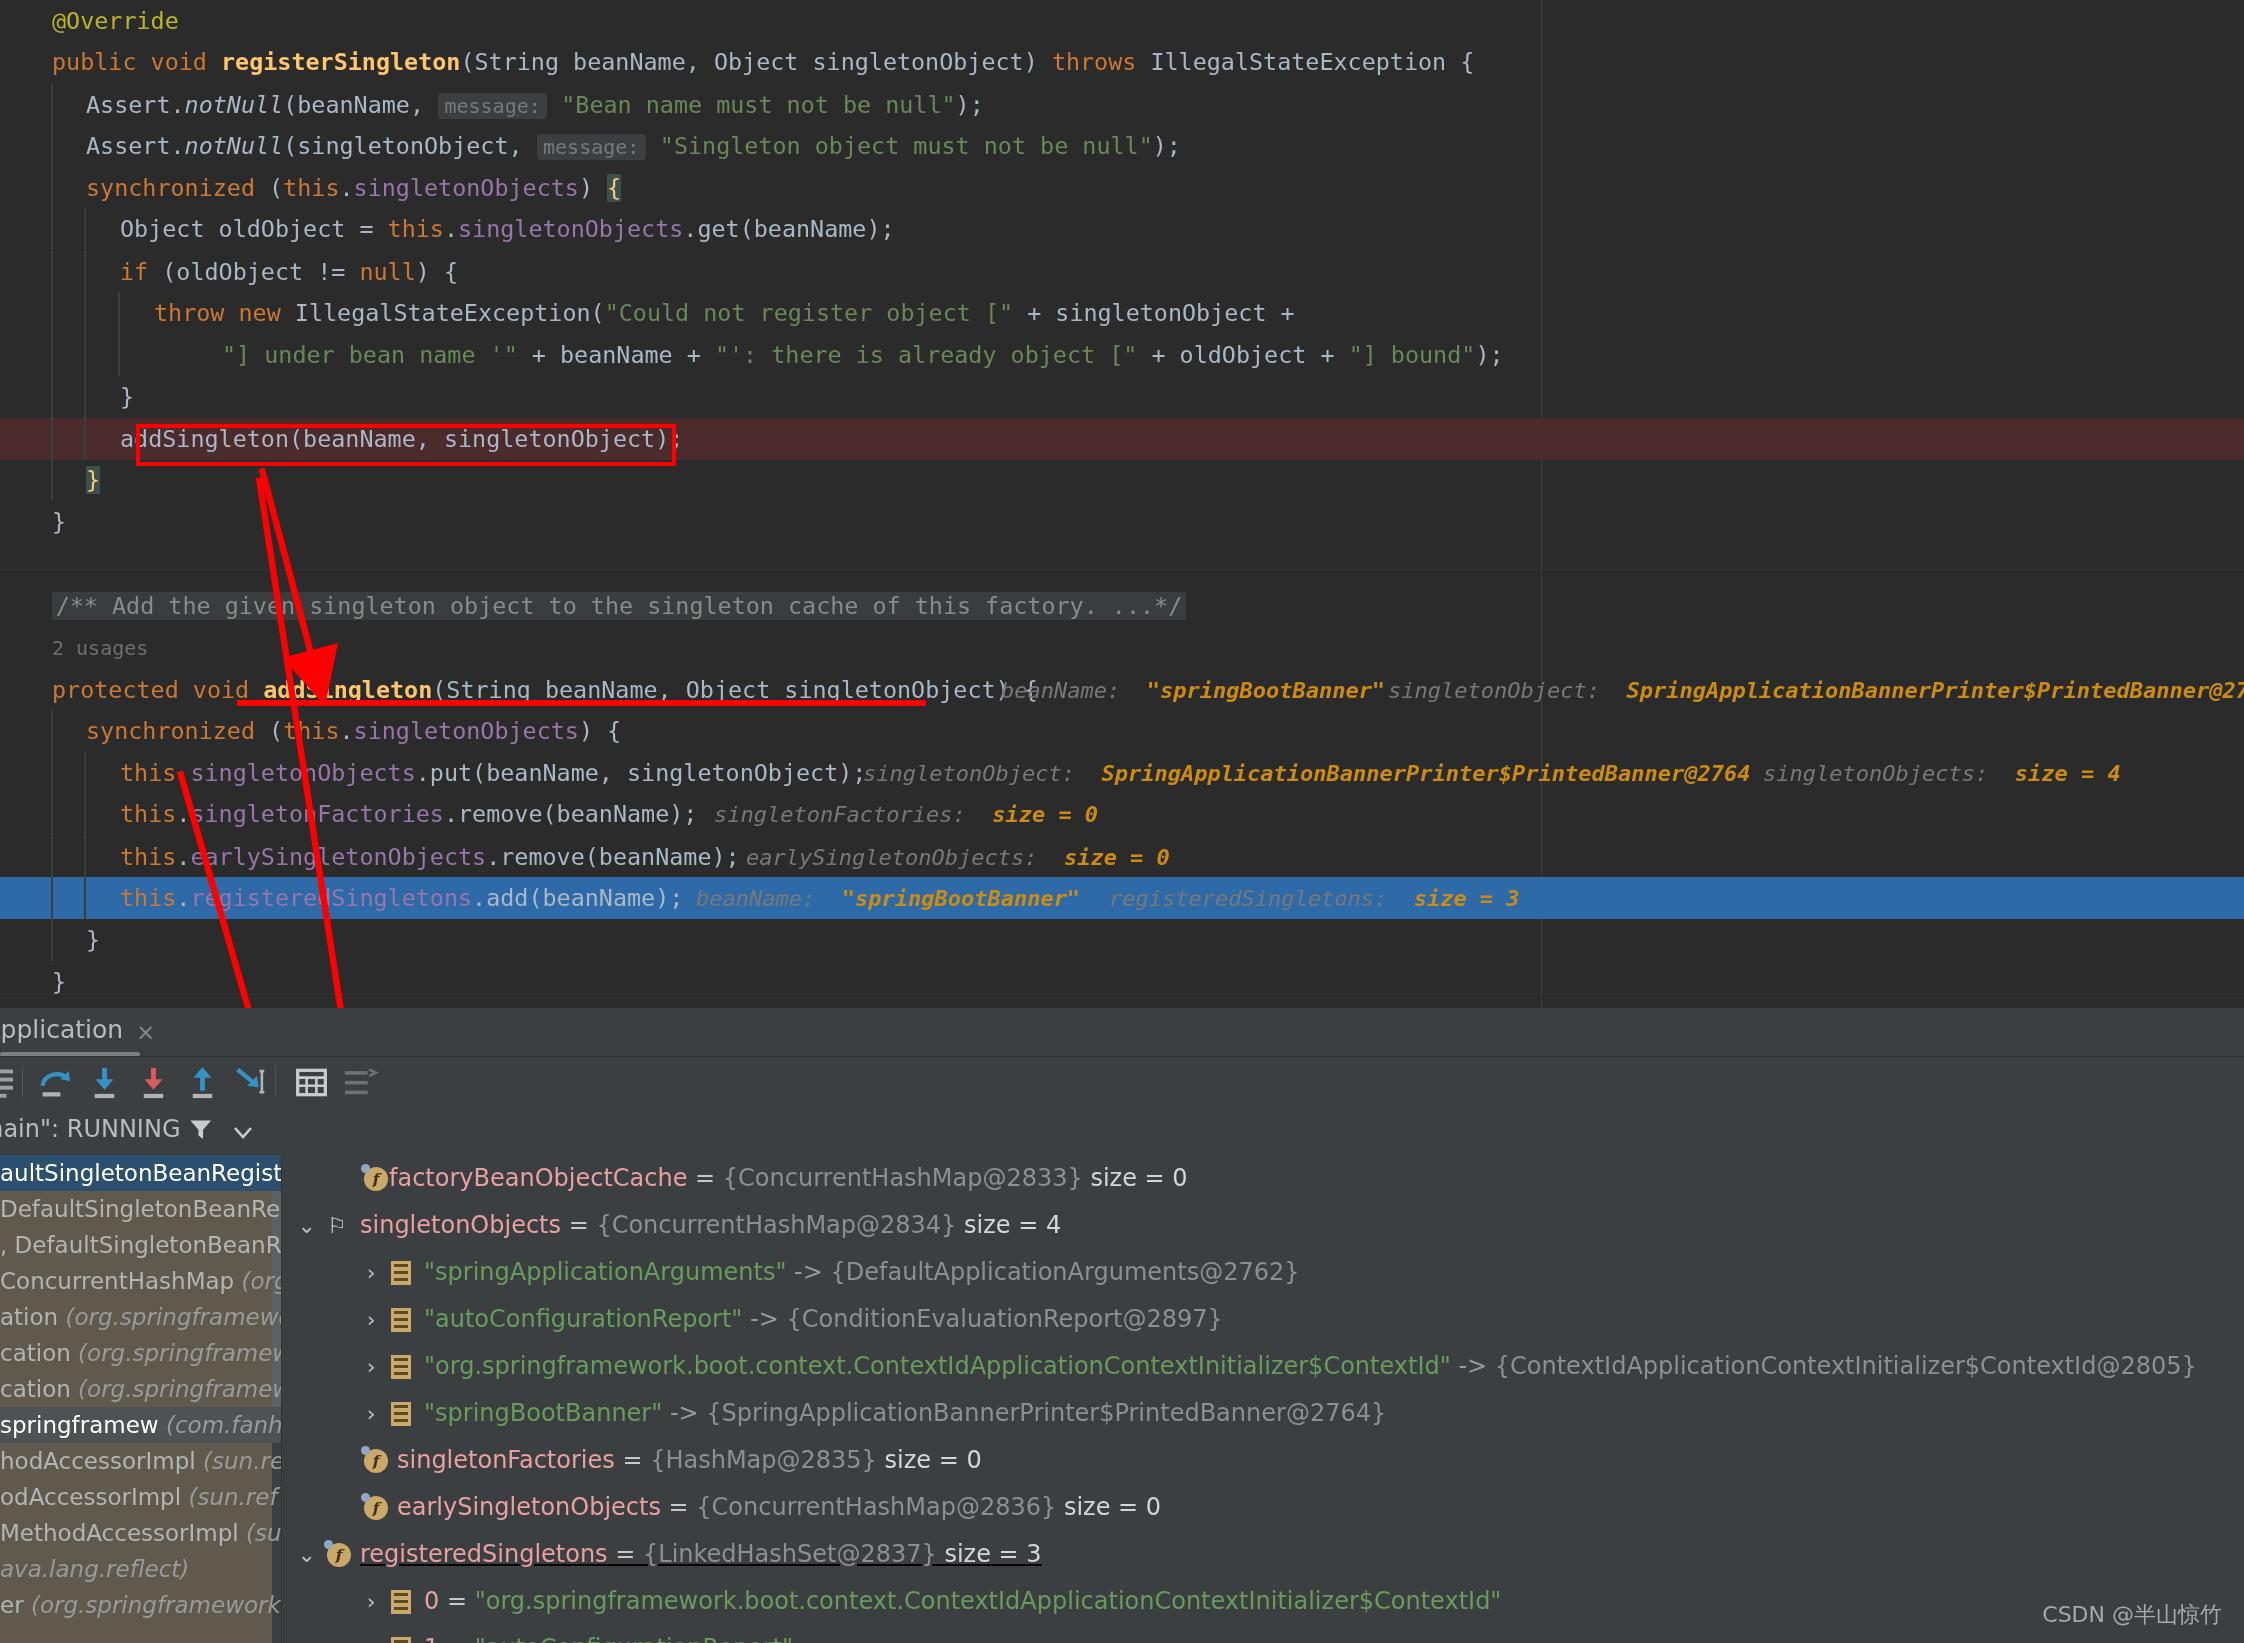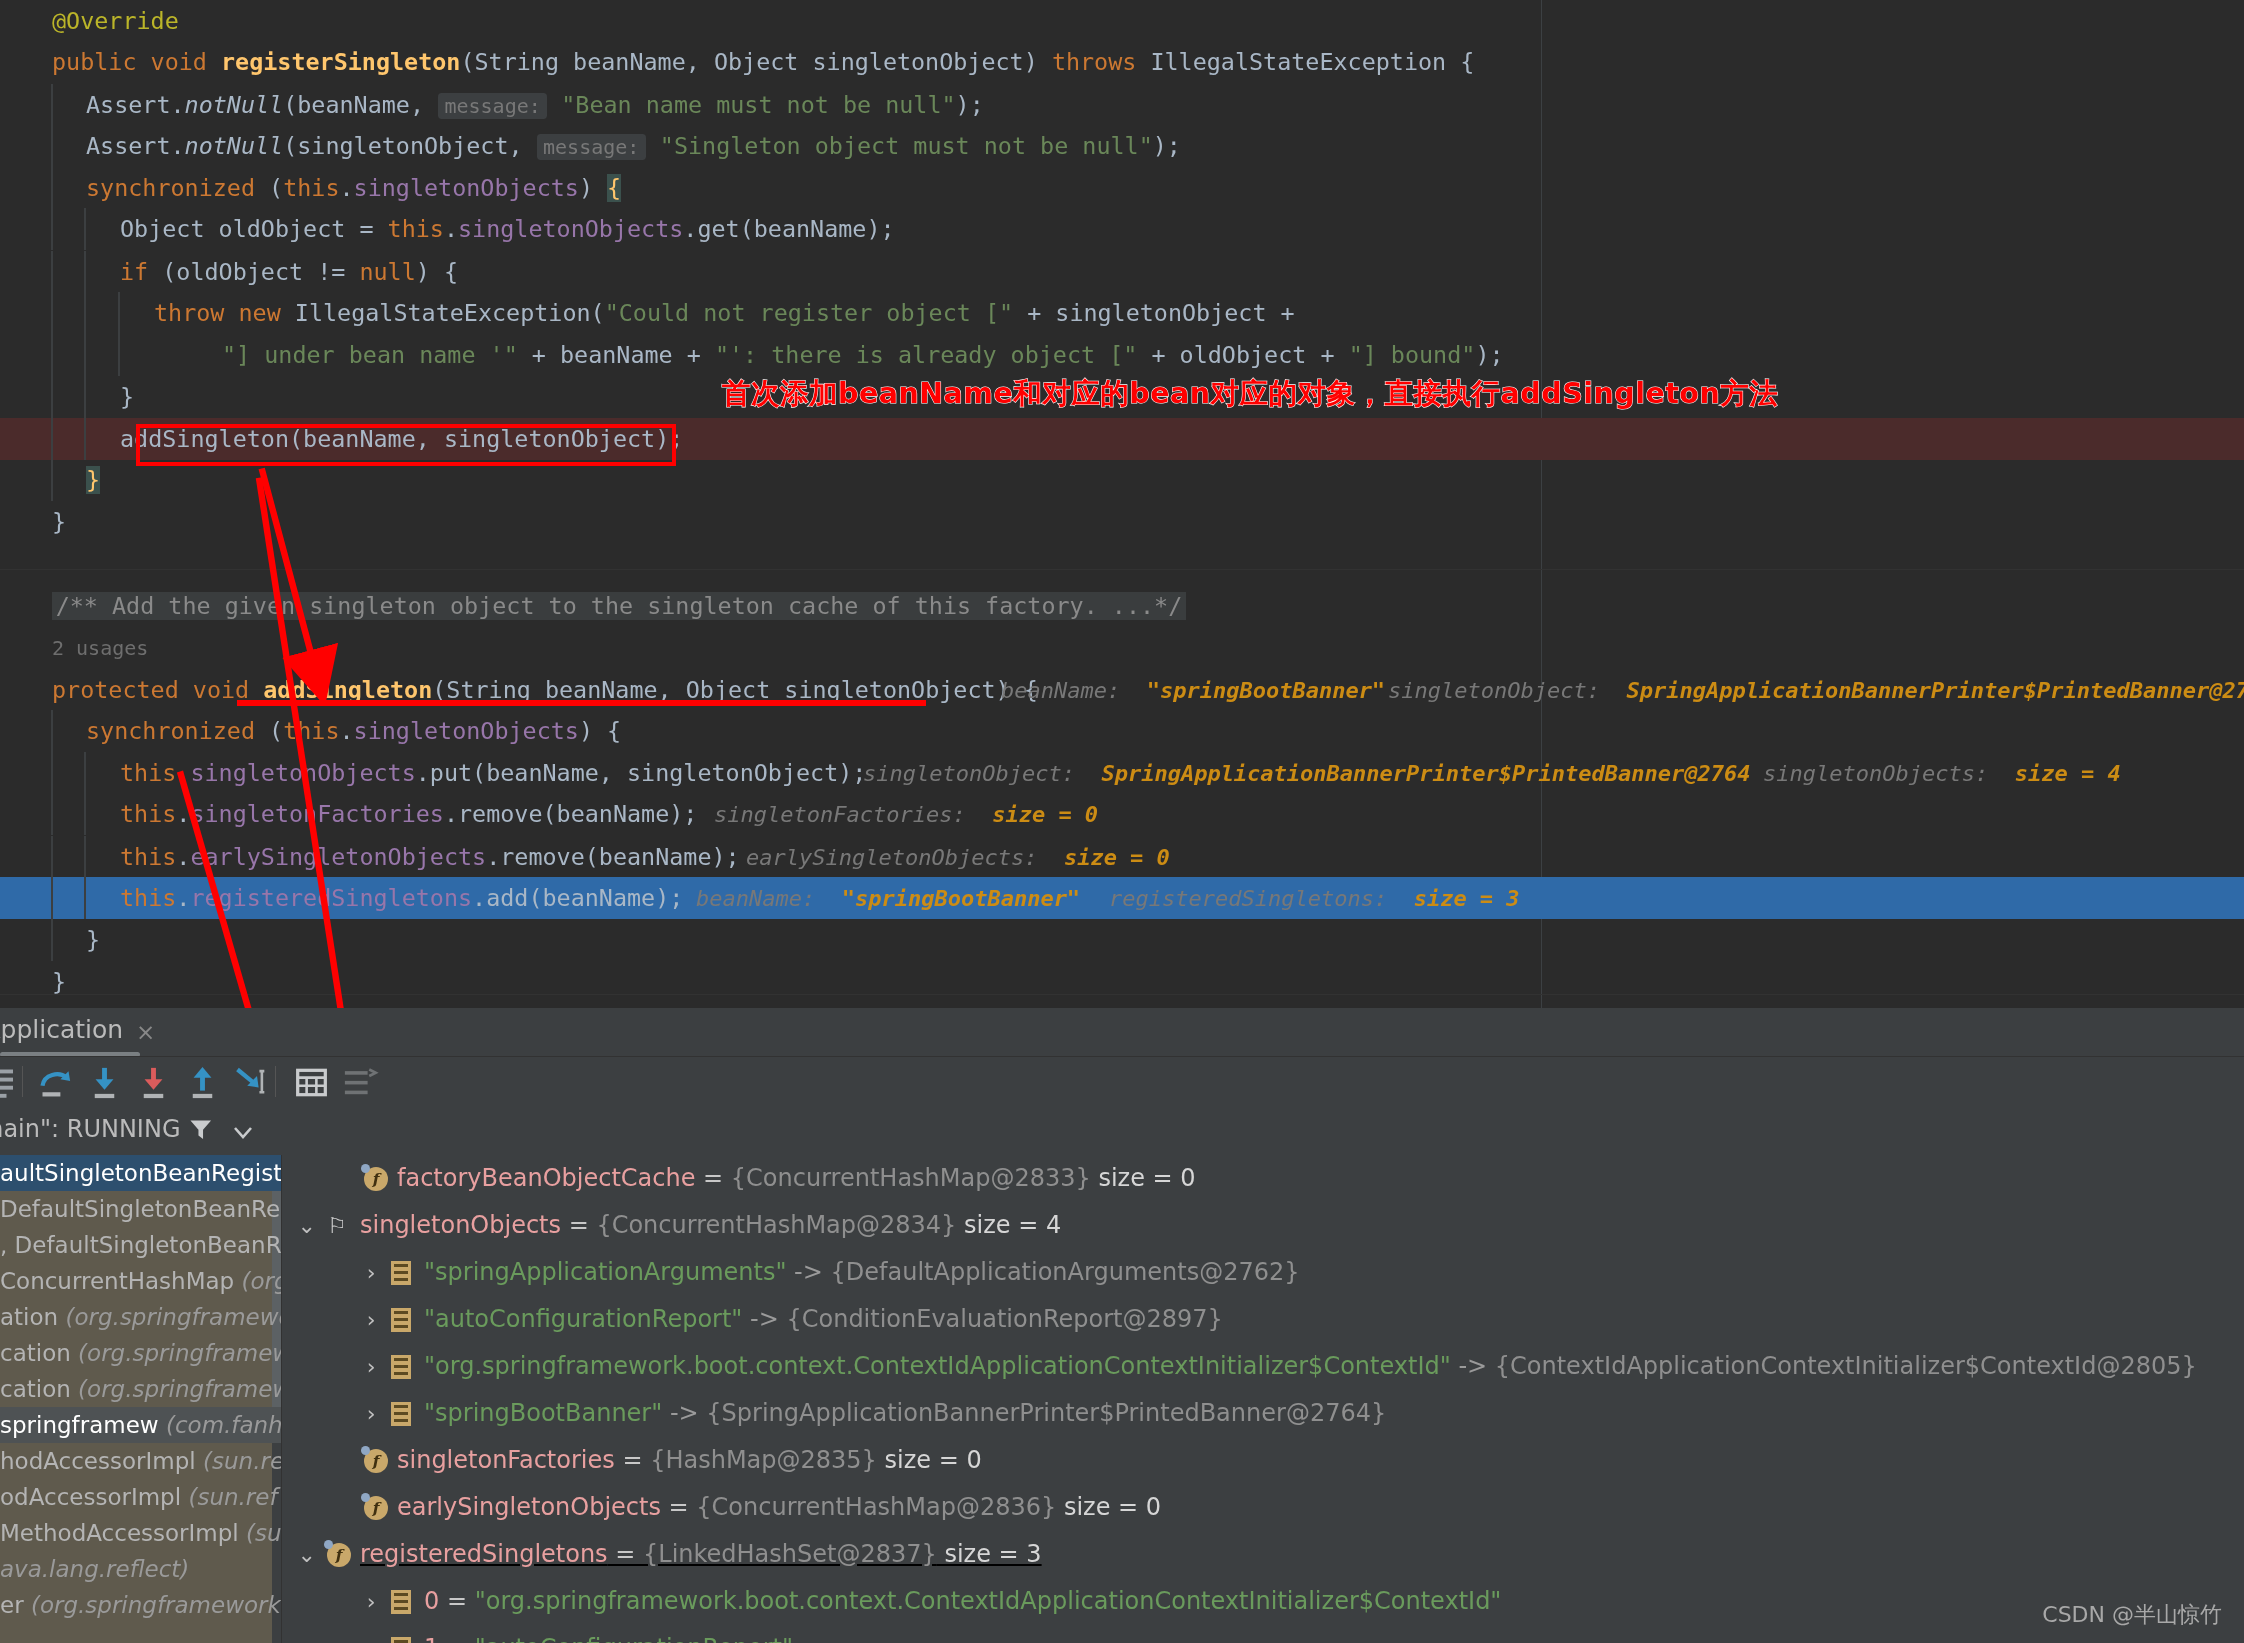--- a/index.html
+++ b/index.html
@@ -144,21 +144,20 @@
 </head>
 <body>
 
 <div id="root">
 
   <div class="editor" id="editor">
     <div class="vert-ruler" style="left:1541px"></div>
     <div class="editor-scrollbar"></div>
   <div class="code-row" style="top: 0px;"><div class="code-txt" style="left: 52px;"><span class="ann">@Override</span></div></div><div class="code-row" style="top: 41px;"><div class="code-txt" style="left: 52px;"><span class="kw">public </span><span class="kw">void </span><span class="mth">registerSingleton</span><span class="txt">(String beanName, Object singletonObject) </span><span class="kw">throws </span><span class="txt">IllegalStateException {</span></div></div><div class="code-row" style="top: 84px;"><div class="code-txt" style="left: 86px;"><span class="txt">Assert.</span><span class="txt" style="font-style: italic;">notNull</span><span class="txt">(beanName, </span><span class="hintbg">message:</span><span class="txt"> </span><span class="str">"Bean name must not be null"</span><span class="txt">);</span></div></div><div class="iguide" style="left: 51px; top: 84px; height: 42px;"></div><div class="code-row" style="top: 125px;"><div class="code-txt" style="left: 86px;"><span class="txt">Assert.</span><span class="txt" style="font-style: italic;">notNull</span><span class="txt">(singletonObject, </span><span class="hintbg">message:</span><span class="txt"> </span><span class="str">"Singleton object must not be null"</span><span class="txt">);</span></div></div><div class="iguide" style="left: 51px; top: 125px; height: 42px;"></div><div class="code-row" style="top: 167px;"><div class="code-txt" style="left: 86px;"><span class="kw">synchronized </span><span class="txt">(</span><span class="kw">this</span><span class="txt">.</span><span class="fld">singletonObjects</span><span class="txt">) </span><span class="brace-hl">{</span></div></div><div class="iguide" style="left: 51px; top: 167px; height: 42px;"></div><div class="code-row" style="top: 208px;"><div class="code-txt" style="left: 120px;"><span class="txt">Object oldObject = </span><span class="kw">this</span><span class="txt">.</span><span class="fld">singletonObjects</span><span class="txt">.get(beanName);</span></div></div><div class="iguide" style="left: 51px; top: 208px; height: 42px;"></div><div class="iguide" style="left: 84px; top: 208px; height: 42px;"></div><div class="code-row" style="top: 251px;"><div class="code-txt" style="left: 120px;"><span class="kw">if </span><span class="txt">(oldObject != </span><span class="kw">null</span><span class="txt">) {</span></div></div><div class="iguide" style="left: 51px; top: 251px; height: 42px;"></div><div class="iguide" style="left: 84px; top: 251px; height: 42px;"></div><div class="code-row" style="top: 292px;"><div class="code-txt" style="left: 154px;"><span class="kw">throw </span><span class="kw">new </span><span class="txt">IllegalStateException(</span><span class="str">"Could not register object ["</span><span class="txt"> + singletonObject +</span></div></div><div class="iguide" style="left: 51px; top: 292px; height: 42px;"></div><div class="iguide" style="left: 84px; top: 292px; height: 42px;"></div><div class="iguide" style="left: 118px; top: 292px; height: 42px;"></div><div class="code-row" style="top: 334px;"><div class="code-txt" style="left: 222px;"><span class="str">"] under bean name '"</span><span class="txt"> + beanName + </span><span class="str">"': there is already object ["</span><span class="txt"> + oldObject + </span><span class="str">"] bound"</span><span class="txt">);</span></div></div><div class="iguide" style="left: 51px; top: 334px; height: 42px;"></div><div class="iguide" style="left: 84px; top: 334px; height: 42px;"></div><div class="iguide" style="left: 118px; top: 334px; height: 42px;"></div><div class="code-row" style="top: 376px;"><div class="code-txt" style="left: 120px;"><span class="txt">}</span></div></div><div class="iguide" style="left: 51px; top: 376px; height: 42px;"></div><div class="iguide" style="left: 84px; top: 376px; height: 42px;"></div><div class="gutter-line line-err" style="top: 418px;"></div><div class="code-row" style="top: 418px;"><div class="code-txt" style="left: 120px;"><span class="txt">addSingleton(beanName, singletonObject);</span></div></div><div class="iguide" style="left: 51px; top: 418px; height: 42px;"></div><div class="iguide" style="left: 84px; top: 418px; height: 42px;"></div><div class="code-row" style="top: 459px;"><div class="code-txt" style="left: 86px;"><span class="brace-hl">}</span></div></div><div class="iguide" style="left: 51px; top: 459px; height: 42px;"></div><div class="code-row" style="top: 501px;"><div class="code-txt" style="left: 52px;"><span class="txt">}</span></div></div><div class="code-row" style="top: 543px;"><div class="code-txt" style="left: 52px;"></div></div><div class="code-row" style="top: 585px;"><div class="code-txt" style="left: 52px;"><span class="docfold">/** Add the given singleton object to the singleton cache of this factory. ...*/</span></div></div><div class="code-row" style="top: 626px;"><div class="code-txt" style="left: 52px;"><span class="usages">2 usages</span></div></div><div class="code-row" style="top: 669px;"><div class="code-txt" style="left: 52px;"><span class="kw">protected </span><span class="kw">void </span><span class="mth">addSingleton</span><span class="txt">(String beanName, Object singletonObject) { </span></div></div><div class="code-row" style="top: 710px;"><div class="code-txt" style="left: 86px;"><span class="kw">synchronized </span><span class="txt">(</span><span class="kw">this</span><span class="txt">.</span><span class="fld">singletonObjects</span><span class="txt">) {</span></div></div><div class="iguide" style="left: 51px; top: 710px; height: 42px;"></div><div class="code-row" style="top: 752px;"><div class="code-txt" style="left: 120px;"><span class="kw">this</span><span class="txt">.</span><span class="fld">singletonObjects</span><span class="txt">.put(beanName, singletonObject); </span></div></div><div class="iguide" style="left: 51px; top: 752px; height: 42px;"></div><div class="iguide" style="left: 84px; top: 752px; height: 42px;"></div><div class="code-row" style="top: 793px;"><div class="code-txt" style="left: 120px;"><span class="kw">this</span><span class="txt">.</span><span class="fld">singletonFactories</span><span class="txt">.remove(beanName); </span></div></div><div class="iguide" style="left: 51px; top: 793px; height: 42px;"></div><div class="iguide" style="left: 84px; top: 793px; height: 42px;"></div><div class="code-row" style="top: 836px;"><div class="code-txt" style="left: 120px;"><span class="kw">this</span><span class="txt">.</span><span class="fld">earlySingletonObjects</span><span class="txt">.remove(beanName); </span></div></div><div class="iguide" style="left: 51px; top: 836px; height: 42px;"></div><div class="iguide" style="left: 84px; top: 836px; height: 42px;"></div><div class="gutter-line line-exec" style="top: 877px;"></div><div class="code-row" style="top: 877px;"><div class="code-txt" style="left: 120px;"><span class="kw">this</span><span class="txt">.</span><span class="fld">registeredSingletons</span><span class="txt">.add(beanName); </span></div></div><div class="iguide" style="left: 51px; top: 877px; height: 42px;"></div><div class="iguide" style="left: 84px; top: 877px; height: 42px;"></div><div class="code-row" style="top: 919px;"><div class="code-txt" style="left: 86px;"><span class="txt">}</span></div></div><div class="iguide" style="left: 51px; top: 919px; height: 42px;"></div><div class="code-row" style="top: 961px;"><div class="code-txt" style="left: 52px;"><span class="txt">}</span></div></div><div class="line-sep" style="top: 569px;"></div><div class="line-sep" style="top: 994px;"></div><div class="code-txt" style="left: 1001px; top: 669px;"><span class="dbg-lbl">beanName:  </span><span class="dbg-val">"springBootBanner"</span></div><div class="code-txt" style="left: 1388px; top: 669px;"><span class="dbg-lbl">singletonObject:  </span><span class="dbg-val">SpringApplicationBannerPrinter$PrintedBanner@2764</span></div><div class="code-txt" style="left: 863px; top: 752px;"><span class="dbg-lbl">singletonObject:  </span><span class="dbg-val">SpringApplicationBannerPrinter$PrintedBanner@2764</span></div><div class="code-txt" style="left: 1763px; top: 752px;"><span class="dbg-lbl">singletonObjects:  </span><span class="dbg-val">size = 4</span></div><div class="code-txt" style="left: 714px; top: 793px;"><span class="dbg-lbl">singletonFactories:  </span><span class="dbg-val">size = 0</span></div><div class="code-txt" style="left: 746px; top: 836px;"><span class="dbg-lbl">earlySingletonObjects:  </span><span class="dbg-val">size = 0</span></div><div class="code-txt" style="left: 696px; top: 877px;"><span class="dbg-lbl">beanName:  </span><span class="dbg-val">"springBootBanner"</span></div><div class="code-txt" style="left: 1109px; top: 877px;"><span class="dbg-lbl">registeredSingletons:  </span><span class="dbg-val">size = 3</span></div></div>
 
-  <div class="cn-anno" id="cn-note" style="left:722px; top:375px;">首次添加beanName和对应的bean对应的对象，直接执行addSingleton方法</div>
 
   <div class="red-box" style="left:136px; top:424px; width:540px; height:42px;"></div>
 
   <div class="red-underline" style="left:237px; top:700px; width:689px; height:6.4px;"></div>
 
   <div class="red-underline" style="left:432px; top:1273px; width:317px; height:8.3px;"></div>
 
   <div class="red-underline" style="left:406px; top:1370px; width:220px; height:7.3px;"></div>
   <div class="red-underline" style="left:406px; top:1387px; width:220px; height:7.3px;"></div>
 
@@ -266,21 +265,21 @@
         <div class="frame-row"><span>MethodAccessorImpl </span><span class="frame-pkg">(su</span></div>
         <div class="frame-row"><span></span><span class="frame-pkg">ava.lang.reflect)</span></div>
         <div class="frame-row"><span>er </span><span class="frame-pkg">(org.springframework.</span></div>
         <div class="frame-row"><span></span><span class="frame-pkg"></span></div>
       </div>
 
     <div class="vars" id="vars">
       <div class="vars-sep"></div>
     <div class="var-row">
           <span class="vicon-f" style="left: 83px; top: 12px;">f</span>
-          <span style="position: absolute; left: 116px;"><span class="v-name">factoryBeanObjectCache</span><span class="v-eq"> = </span><span class="v-type">{ConcurrentHashMap@2833}</span><span class="v-size">  size = 0</span></span>
+          <span style="position: absolute; left: 108px;"><span class="v-name">factoryBeanObjectCache</span><span class="v-eq"> = </span><span class="v-type">{ConcurrentHashMap@2833}</span><span class="v-size">  size = 0</span></span>
         </div>
         <div class="var-row">
           <span class="chev" style="left: 16.5px;">⌄</span>
           <span class="vicon-flag" style="left: 46px; top: 0px;">⚐</span>
           <span style="position: absolute; left: 79px;"><span class="v-name">singletonObjects</span><span class="v-eq"> = </span><span class="v-type">{ConcurrentHashMap@2834}</span><span class="v-size">  size = 4</span></span>
         </div>
         <div class="var-row">
           <span class="chev" style="left: 81px;">›</span>
           <span class="vicon-e" style="left: 110px; top: 12px;">
             <i style="top:2.8px"></i>

